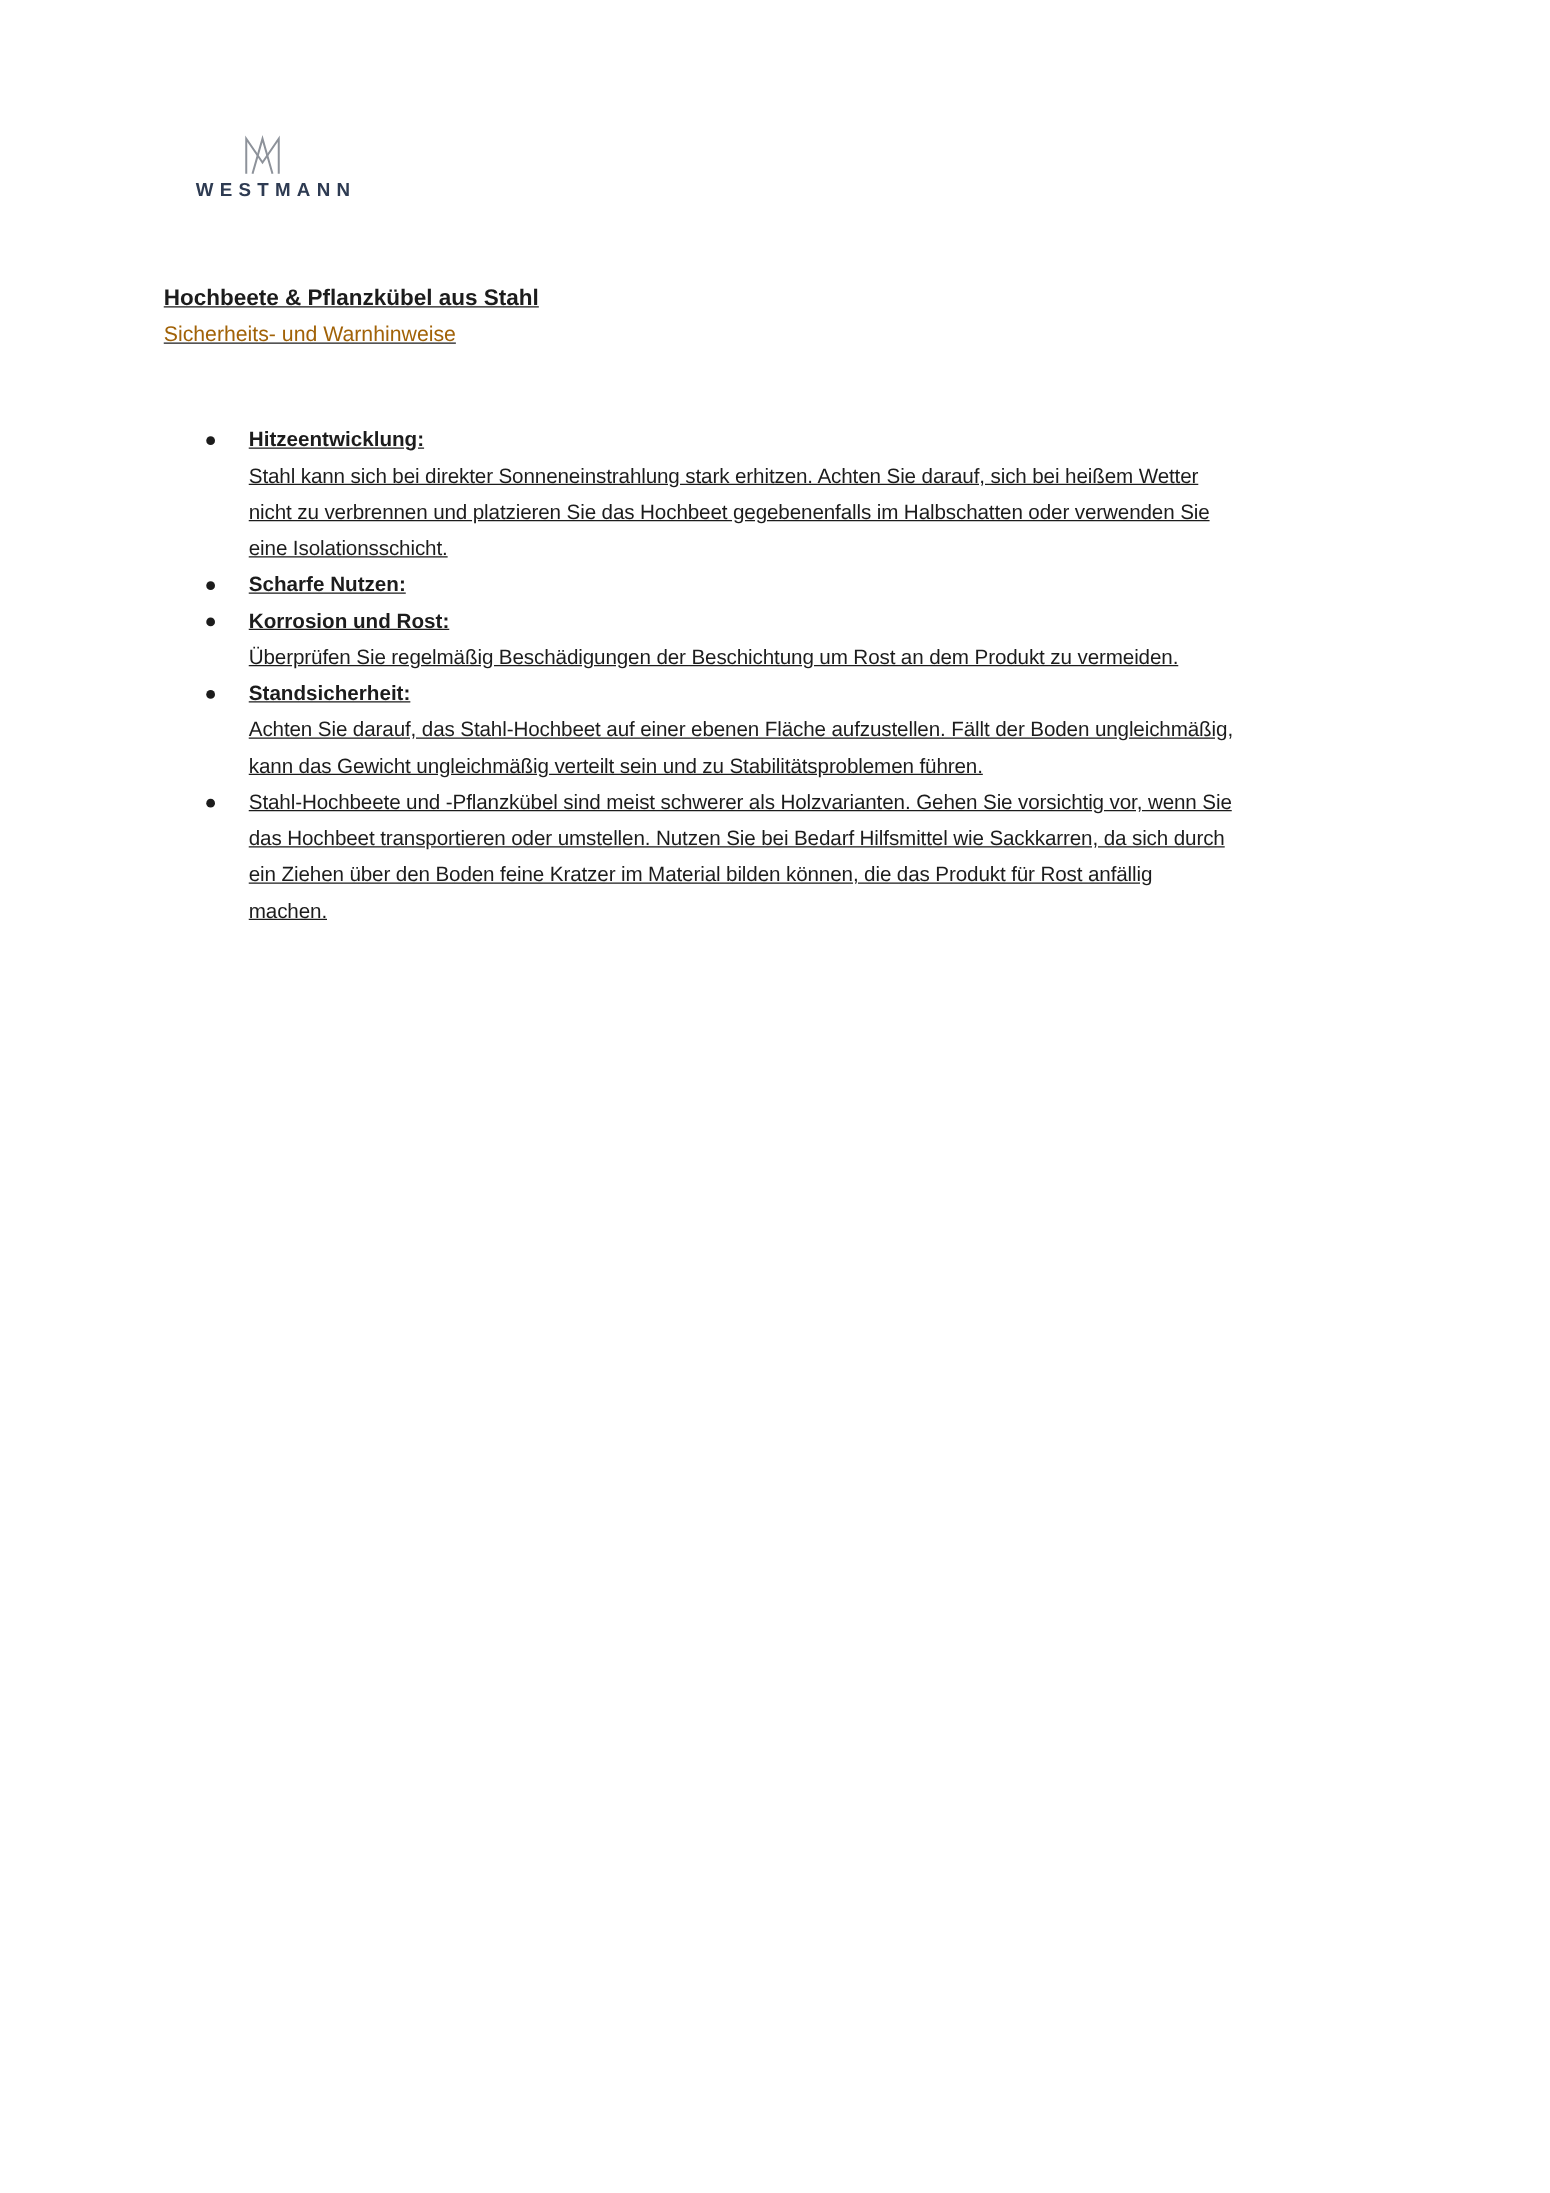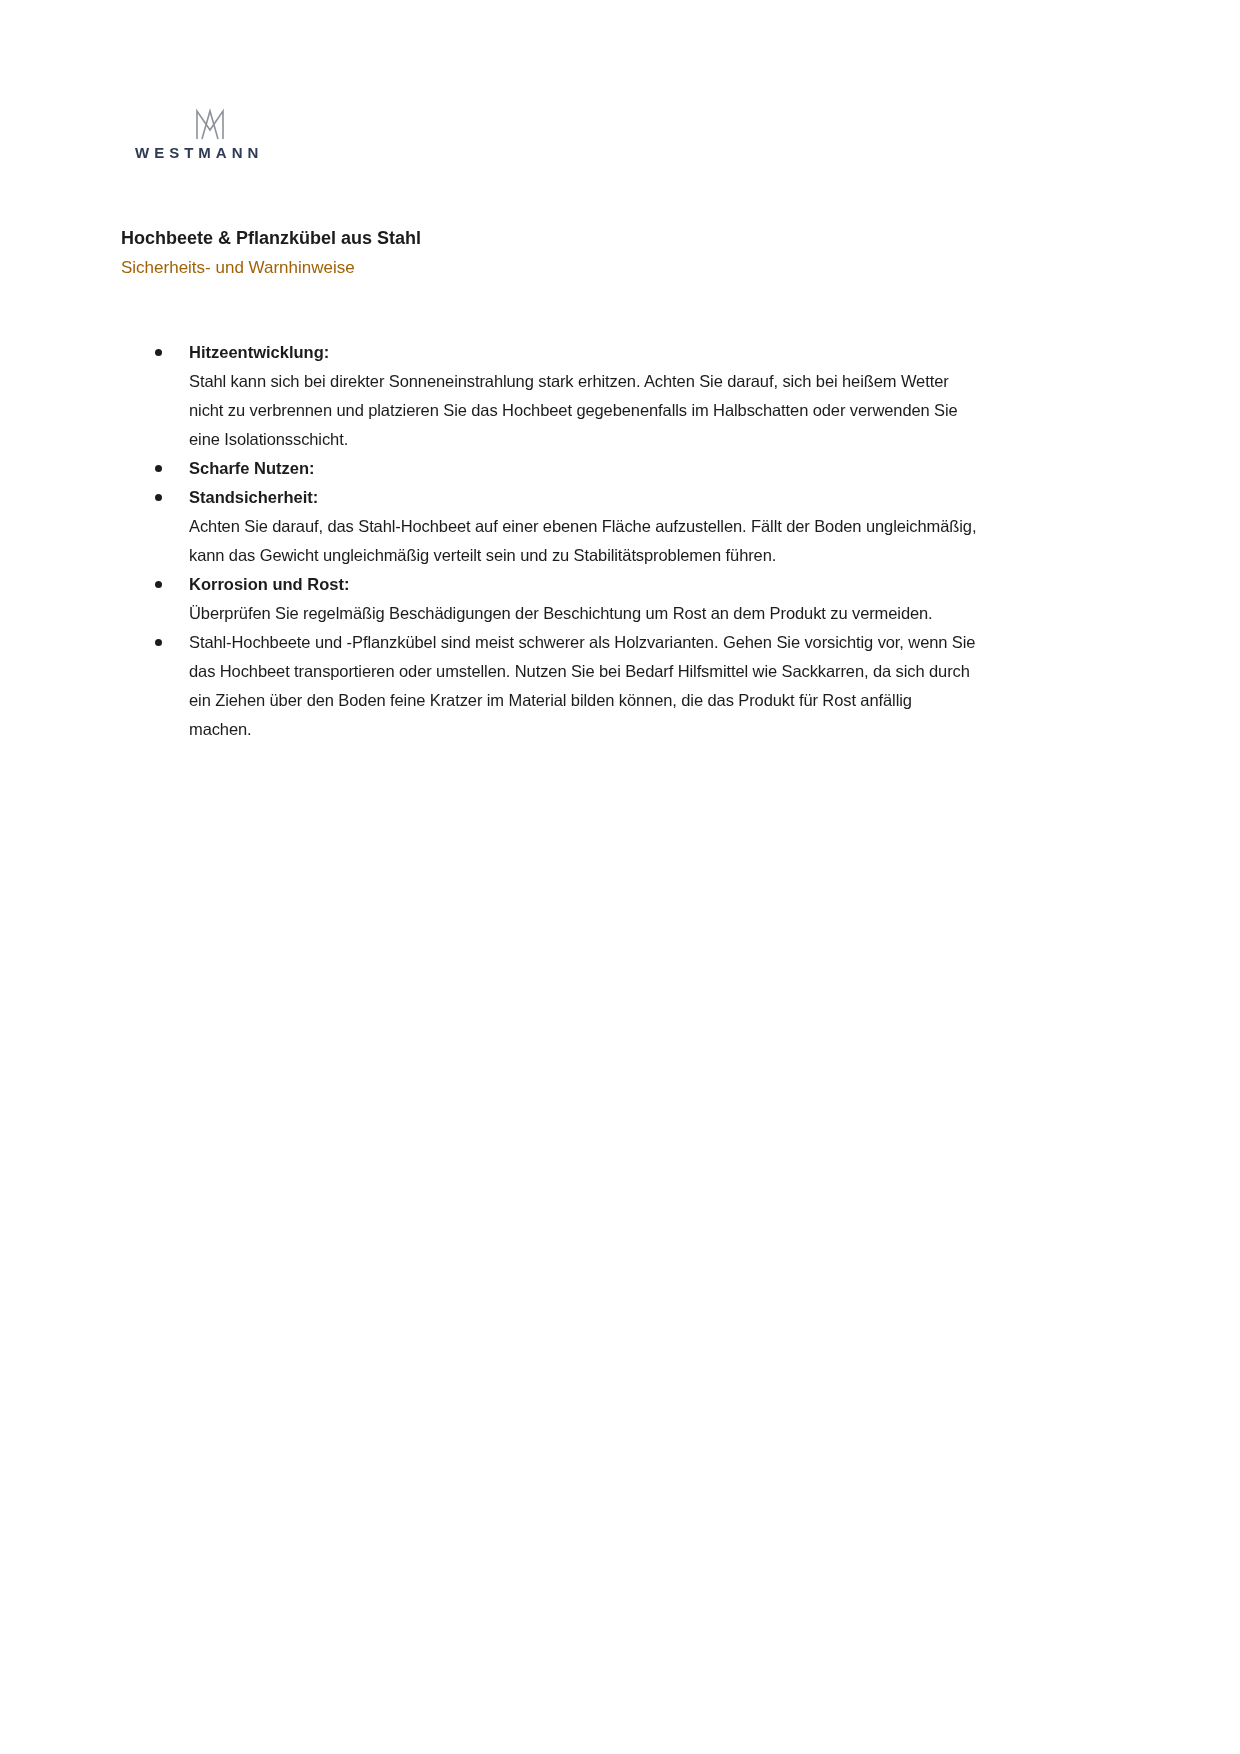--- a/index.html
+++ b/index.html
@@ -14,38 +14,39 @@
     background: #ffffff;
     font-family: "Liberation Sans", sans-serif;
     color: #1c1c1c;
     overflow: hidden;
   }
   .logo {
     position: absolute;
     left: 135px;
     top: 106px;
     width: 150px;
-    text-align: left;
+    text-align: right;
   }
   .logo-monogram {
     display: block;
     margin: 0 auto 2px auto;
   }
   .logo-wordmark {
     font-size: 15px;
     font-weight: bold;
     letter-spacing: 5px;
     color: #2e3b52;
     white-space: nowrap;
   }
   .content {
     position: absolute;
-    left: 121px;
+    left: 131px;
     top: 224px;
     width: 856px;
+    text-decoration: underline;
   }
   .doc-title {
     margin: 0;
     font-size: 18px;
     font-weight: bold;
     line-height: 29px;
     color: #1c1c1c;
   }
   .doc-subtitle {
     margin: 0;
@@ -105,27 +106,27 @@
         <span class="bullet-dot"></span>
         <div class="bullet-heading">Hitzeentwicklung:</div>
         <div class="bullet-body">Stahl kann sich bei direkter Sonneneinstrahlung stark erhitzen. Achten Sie darauf, sich bei heißem Wetter nicht zu verbrennen und platzieren Sie das Hochbeet gegebenenfalls im Halbschatten oder verwenden Sie eine Isolationsschicht.</div>
       </li>
       <li>
         <span class="bullet-dot"></span>
         <div class="bullet-heading">Scharfe Nutzen:</div>
       </li>
       <li>
         <span class="bullet-dot"></span>
-        <div class="bullet-heading">Standsicherheit:</div>
-        <div class="bullet-body">Achten Sie darauf, das Stahl-Hochbeet auf einer ebenen Fläche aufzustellen. Fällt der Boden ungleichmäßig, kann das Gewicht ungleichmäßig verteilt sein und zu Stabilitätsproblemen führen.</div>
+        <div class="bullet-heading">Korrosion und Rost:</div>
+        <div class="bullet-body">Überprüfen Sie regelmäßig Beschädigungen der Beschichtung um Rost an dem Produkt zu vermeiden.</div>
       </li>
       <li>
         <span class="bullet-dot"></span>
-        <div class="bullet-heading">Korrosion und Rost:</div>
-        <div class="bullet-body">Überprüfen Sie regelmäßig Beschädigungen der Beschichtung um Rost an dem Produkt zu vermeiden.</div>
+        <div class="bullet-heading">Standsicherheit:</div>
+        <div class="bullet-body">Achten Sie darauf, das Stahl-Hochbeet auf einer ebenen Fläche aufzustellen. Fällt der Boden ungleichmäßig, kann das Gewicht ungleichmäßig verteilt sein und zu Stabilitätsproblemen führen.</div>
       </li>
       <li>
         <span class="bullet-dot"></span>
         <div class="bullet-body">Stahl-Hochbeete und -Pflanzkübel sind meist schwerer als Holzvarianten. Gehen Sie vorsichtig vor, wenn Sie das Hochbeet transportieren oder umstellen. Nutzen Sie bei Bedarf Hilfsmittel wie Sackkarren, da sich durch ein Ziehen über den Boden feine Kratzer im Material bilden können, die das Produkt für Rost anfällig machen.</div>
       </li>
     </ul>
   </div>
 
 </div>
 

